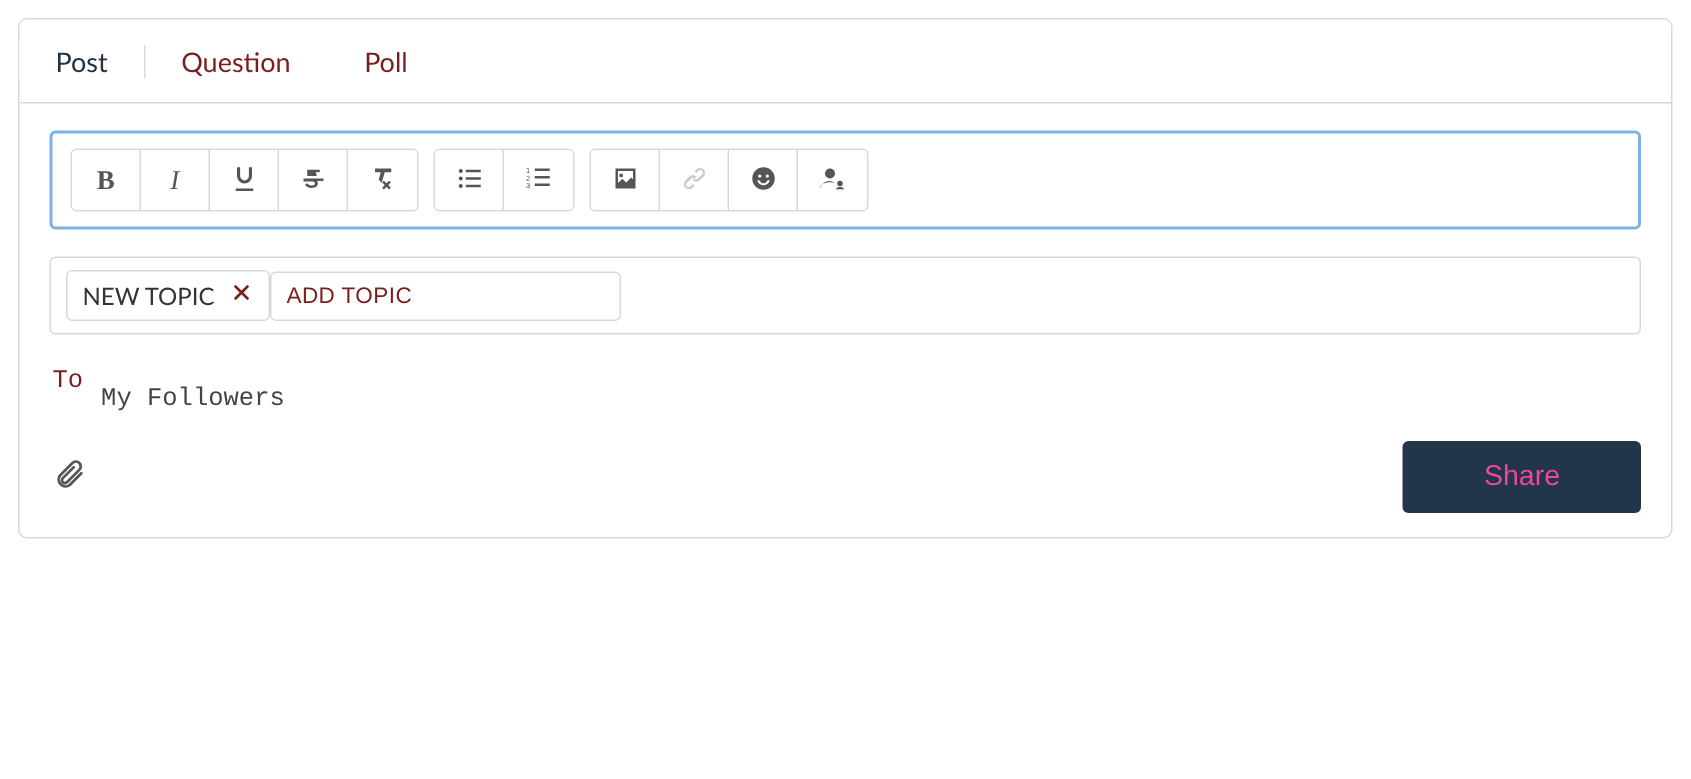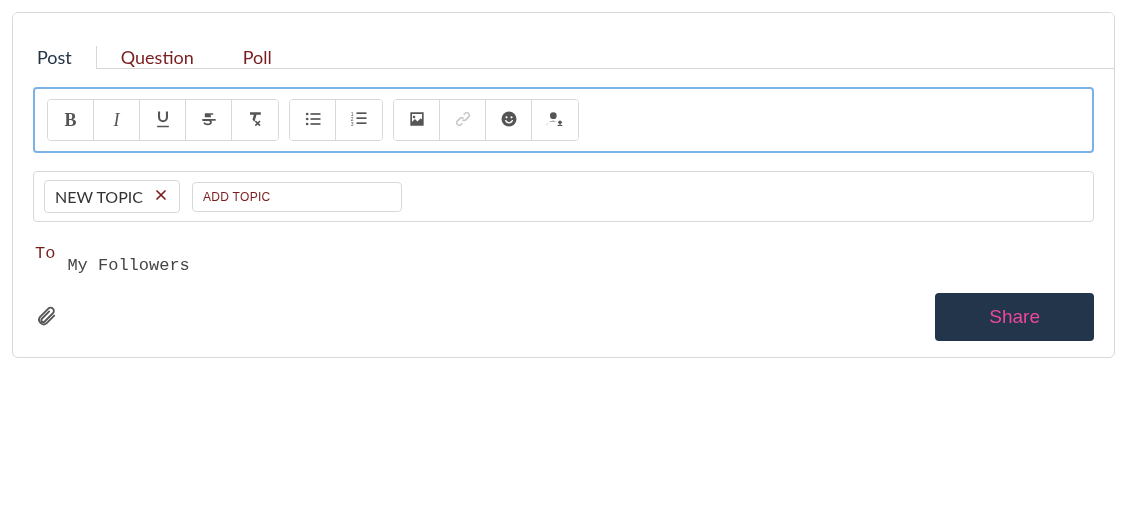--- a/index.html
+++ b/index.html
@@ -12,21 +12,21 @@
     background: #ffffff;
   }
   .card {
     border: 1px solid #d6d9dc;
     border-radius: 6px;
     background: #fff;
     overflow: hidden;
   }
   .tabs {
     display: flex;
-    align-items: flex-end;
+    align-items: center;
     height: 56px;
     position: relative;
     border-bottom: 1px solid #d6d9dc;
     background: #fff;
   }
   .tab {
     display: inline-flex;
     align-items: center;
     justify-content: center;
     padding: 0 24px;
@@ -103,21 +103,20 @@
   .bold-glyph { font-weight: 800; font-size: 18px; font-family: Georgia, serif; }
   .italic-glyph { font-style: italic; font-size: 18px; font-family: Georgia, serif; }
 
   .topics-row {
     margin-top: 18px;
     border: 1px solid #d6d9dc;
     border-radius: 4px;
     padding: 8px 10px;
     display: flex;
     align-items: center;
-    gap: 12px;
   }
   .topic-chip {
     display: inline-flex;
     align-items: center;
     gap: 10px;
     border: 1px solid #d6d9dc;
     border-radius: 4px;
     padding: 6px 10px;
     font-size: 16px;
     color: #333;
@@ -125,22 +124,22 @@
   .topic-remove {
     color: #7a1d1d;
     cursor: pointer;
     display: inline-flex;
   }
   .topic-remove svg { width: 16px; height: 16px; }
   .add-topic-input {
     border: 1px solid #d6d9dc;
     border-radius: 4px;
     padding: 7px 10px;
-    font-size: 12px;
-    width: 210px;
+    font-size: 15px;
+    width: 234px;
     color: #7a1d1d;
     outline: none;
   }
   .add-topic-input::placeholder {
     color: #7a1d1d;
     letter-spacing: 0.3px;
   }
 
   .to-row {
     margin-top: 10px;

